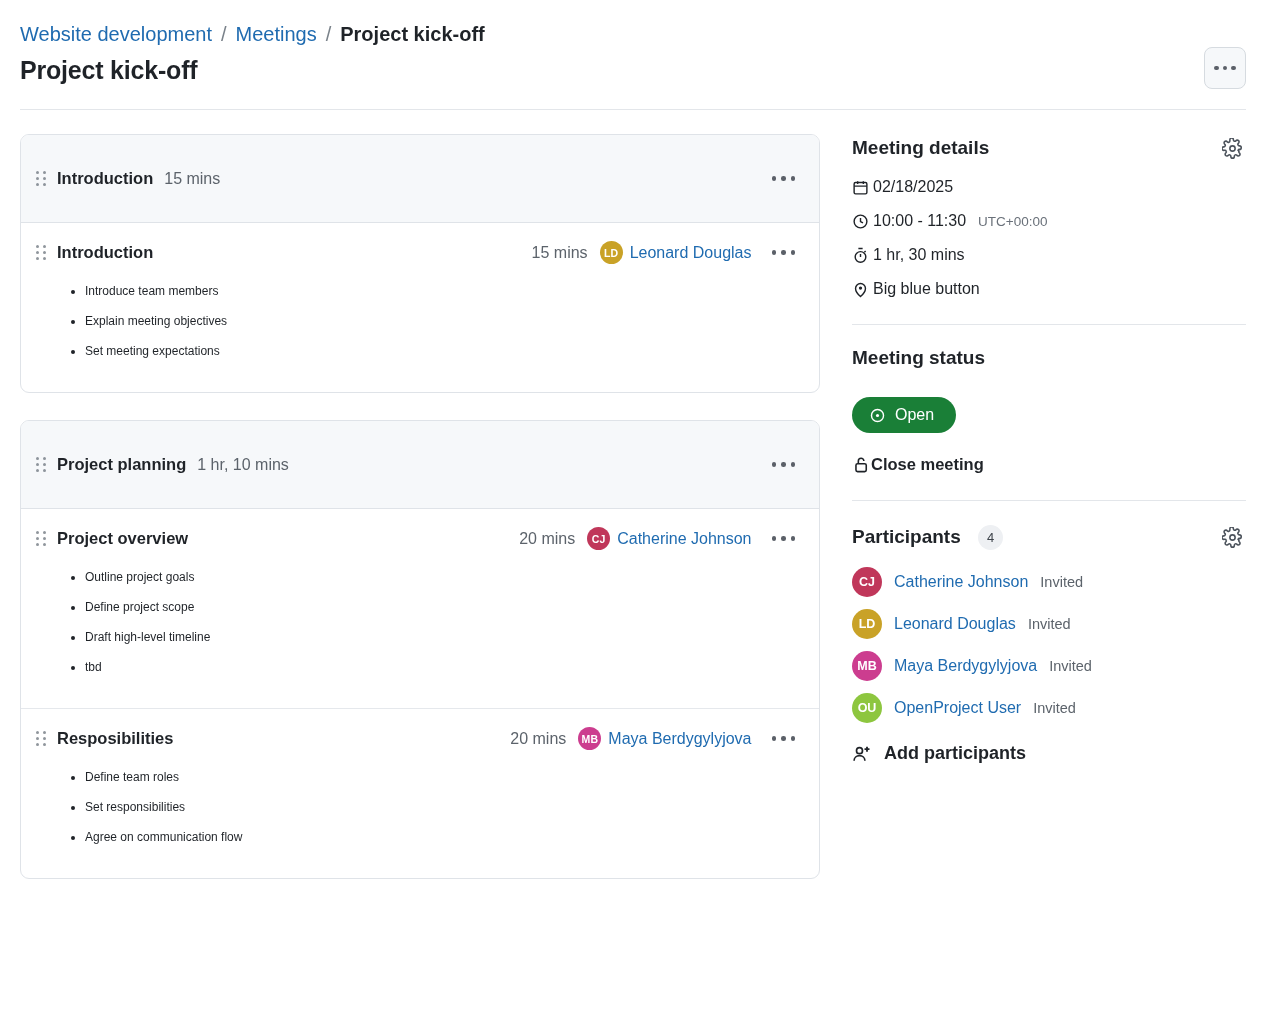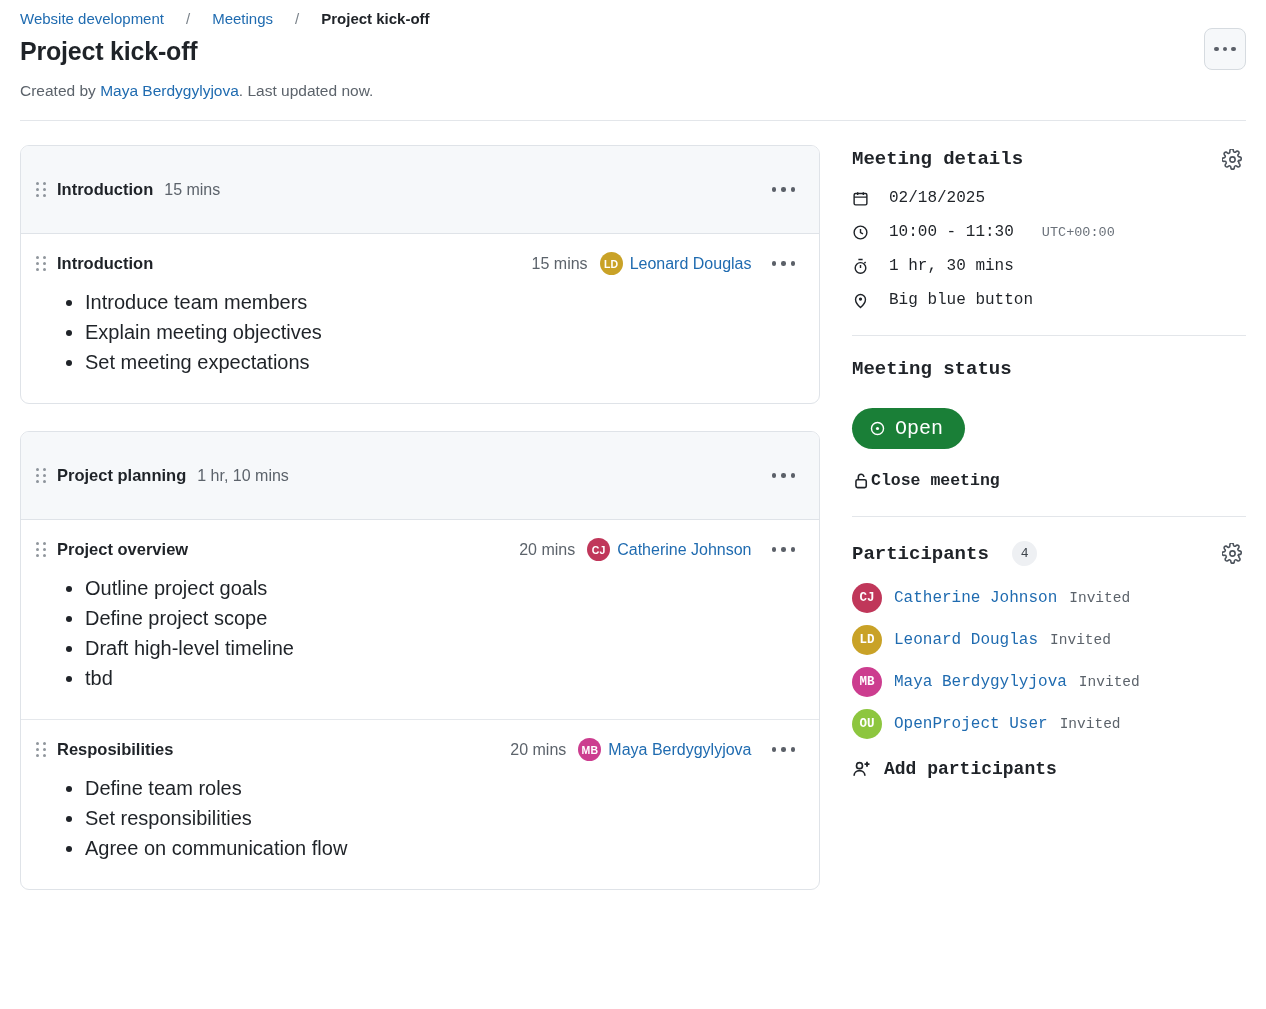--- a/index.html
+++ b/index.html
@@ -9,23 +9,23 @@
     background: #ffffff;
     font-family: "Liberation Sans", sans-serif;
     color: #1f2328;
     overflow: hidden;
   }
   a, .link { color: #1f6bb0; text-decoration: none; }
   .page { padding: 0 20px; }
 
   
   .breadcrumb {
-    font-size: 15px;
-    padding-top: 10px;
-    display: flex; align-items: center; gap: 22px;
+    font-size: 20px;
+    padding-top: 23px;
+    display: flex; align-items: center; gap: 9px;
     white-space: nowrap;
   }
   .breadcrumb .sep { color: #7a828a; }
   .breadcrumb .crumb-current { font-weight: bold; color: #1f2328; }
 
   .title-row {
     display: flex; align-items: flex-start; justify-content: space-between;
     margin-top: 10px;
   }
   .page-title { font-size: 25px; font-weight: bold; letter-spacing: -0.2px; margin: 0; }
@@ -36,21 +36,21 @@
   }
   .more-btn .dot { width: 4.5px; height: 4.5px; border-radius: 50%; background: #5b6068; }
 
   .subtitle { font-size: 15.5px; color: #5c636b; margin-top: 12px; }
 
   .header-rule { border: 0; border-top: 1px solid #e3e6ea; margin: 20px 0 0 0; }
 
   
   .cols { display: flex; gap: 32px; padding-top: 24px; }
   .col-left { width: 800px; flex: 0 0 800px; }
-  .col-right { flex: 1 1 auto; font-family: Liberation Mono, monospace; }
+  .col-right { flex: 1 1 auto; }
 
   
   .card {
     border: 1px solid #dfe3e8; border-radius: 9px;
     background: #ffffff; overflow: hidden; margin-bottom: 27px;
   }
   .section-head {
     background: #f6f8fa; border-bottom: 1px solid #dfe3e8;
     display: flex; align-items: center; padding: 22px 20px 22px 12px;
     min-height: 88px;
@@ -76,44 +76,44 @@
   .item-title { font-size: 16.5px; font-weight: bold; }
   .item-dur { font-size: 16px; color: #5c636b; margin-right: 12px; }
   .avatar {
     width: 23px; height: 23px; border-radius: 50%; color: #fff;
     font-size: 10.5px; font-weight: bold; letter-spacing: .2px;
     display: inline-flex; align-items: center; justify-content: center;
     flex: 0 0 23px;
   }
   .item-owner { font-size: 16px; margin-left: 7px; margin-right: 16px; }
   .notes { margin: 12px 0 0 0; padding-left: 52px; }
-  .notes li { font-size: 20px; line-height: 30px; color: #1f2328; }
+  .notes li { font-size: 12px; line-height: 30px; color: #1f2328; }
 
   
   .side-head {
     display: flex; align-items: center; justify-content: space-between;
     margin-bottom: 16px;
   }
   .side-title { font-size: 19px; font-weight: bold; margin: 0; }
   .count-badge {
     display: inline-flex; align-items: center; justify-content: center;
     min-width: 25px; height: 25px; padding: 0 6px; margin-left: 12px;
     border-radius: 50%; background: #eef0f3; font-size: 13px; color: #3d434a;
     font-weight: normal; vertical-align: middle;
   }
   .icon-btn { cursor: pointer; display: flex; align-items: center; justify-content: center;
               width: 28px; height: 28px; border-radius: 5px; }
-  .detail-row { display: flex; align-items: center; gap: 20px; margin-bottom: 16px; font-size: 16px; }
+  .detail-row { display: flex; align-items: center; gap: 4px; margin-bottom: 16px; font-size: 16px; }
   .detail-row .tz { color: #6a717a; font-size: 13.5px; margin-left: 8px; }
   .side-rule { border: 0; border-top: 1px solid #e3e6ea; margin: 26px 0 22px 0; }
   .status-text { font-size: 16px; line-height: 26.5px; color: #5c636b; margin: 0 0 20px 0; }
   .pill {
     display: inline-flex; align-items: center; gap: 9px;
     background: #1a7f37; color: #fff; border-radius: 999px;
-    padding: 9px 22px 9px 17px; font-size: 20px; cursor: pointer;
+    padding: 9px 22px 9px 17px; font-size: 16px; cursor: pointer;
   }
   .action-link {
     display: flex; align-items: flex-start; margin-top: 22px;
     font-size: 16.5px; font-weight: bold; color: #1f2328; cursor: pointer;
   }
   .participant {
     display: flex; align-items: center; gap: 12px; margin-bottom: 12px; font-size: 16px;
   }
   .participant .pname { color: #1f6bb0; }
   .participant .pstatus { color: #5c636b; font-size: 14.5px; }
@@ -138,23 +138,20 @@
 
   <div class="title-row">
     <h1 class="page-title">Project kick-off</h1>
     <div class="more-btn">
       <span class="dot"></span>
       <span class="dot"></span>
       <span class="dot"></span>
     </div>
   </div>
 
-  <div class="subtitle">
-    <span>Created by </span><span class="link">Maya Berdygylyjova</span><span>. Last updated now.</span>
-  </div>
 
   <hr class="header-rule">
 
   <div class="cols">
 
     <div class="col-left">
 
       <div class="card">
         <div class="section-head">
           <span class="handle">

